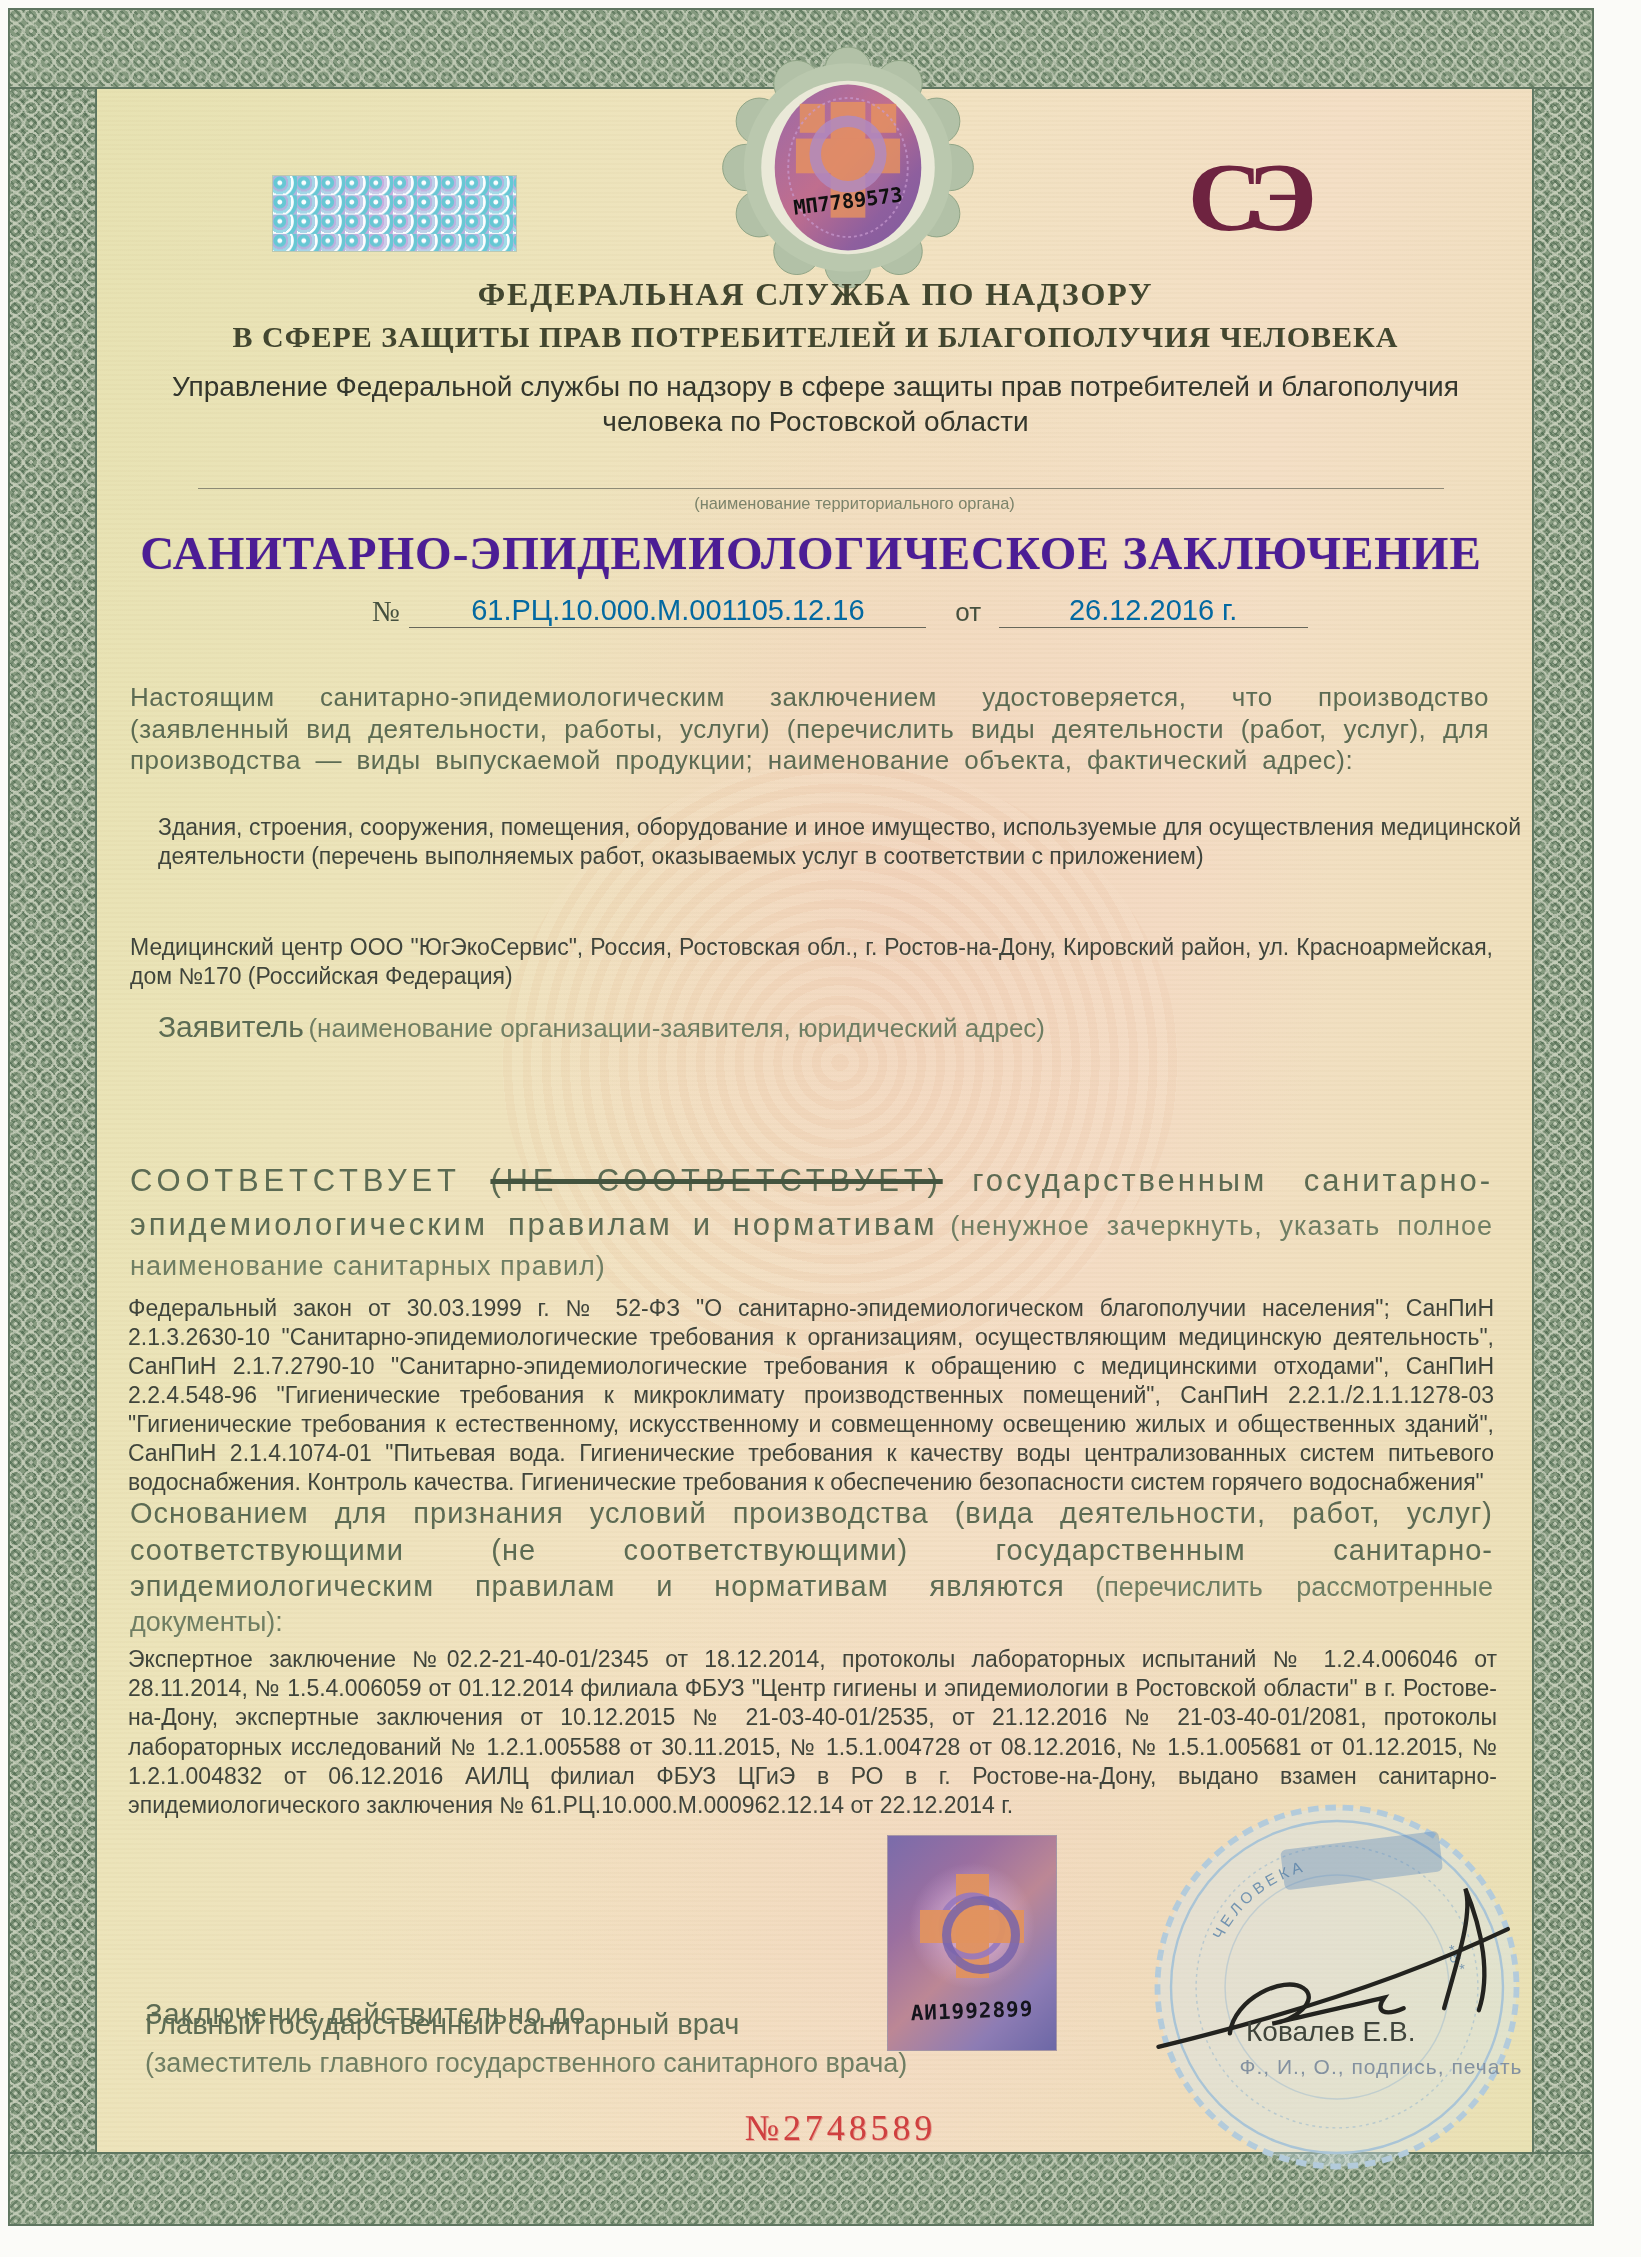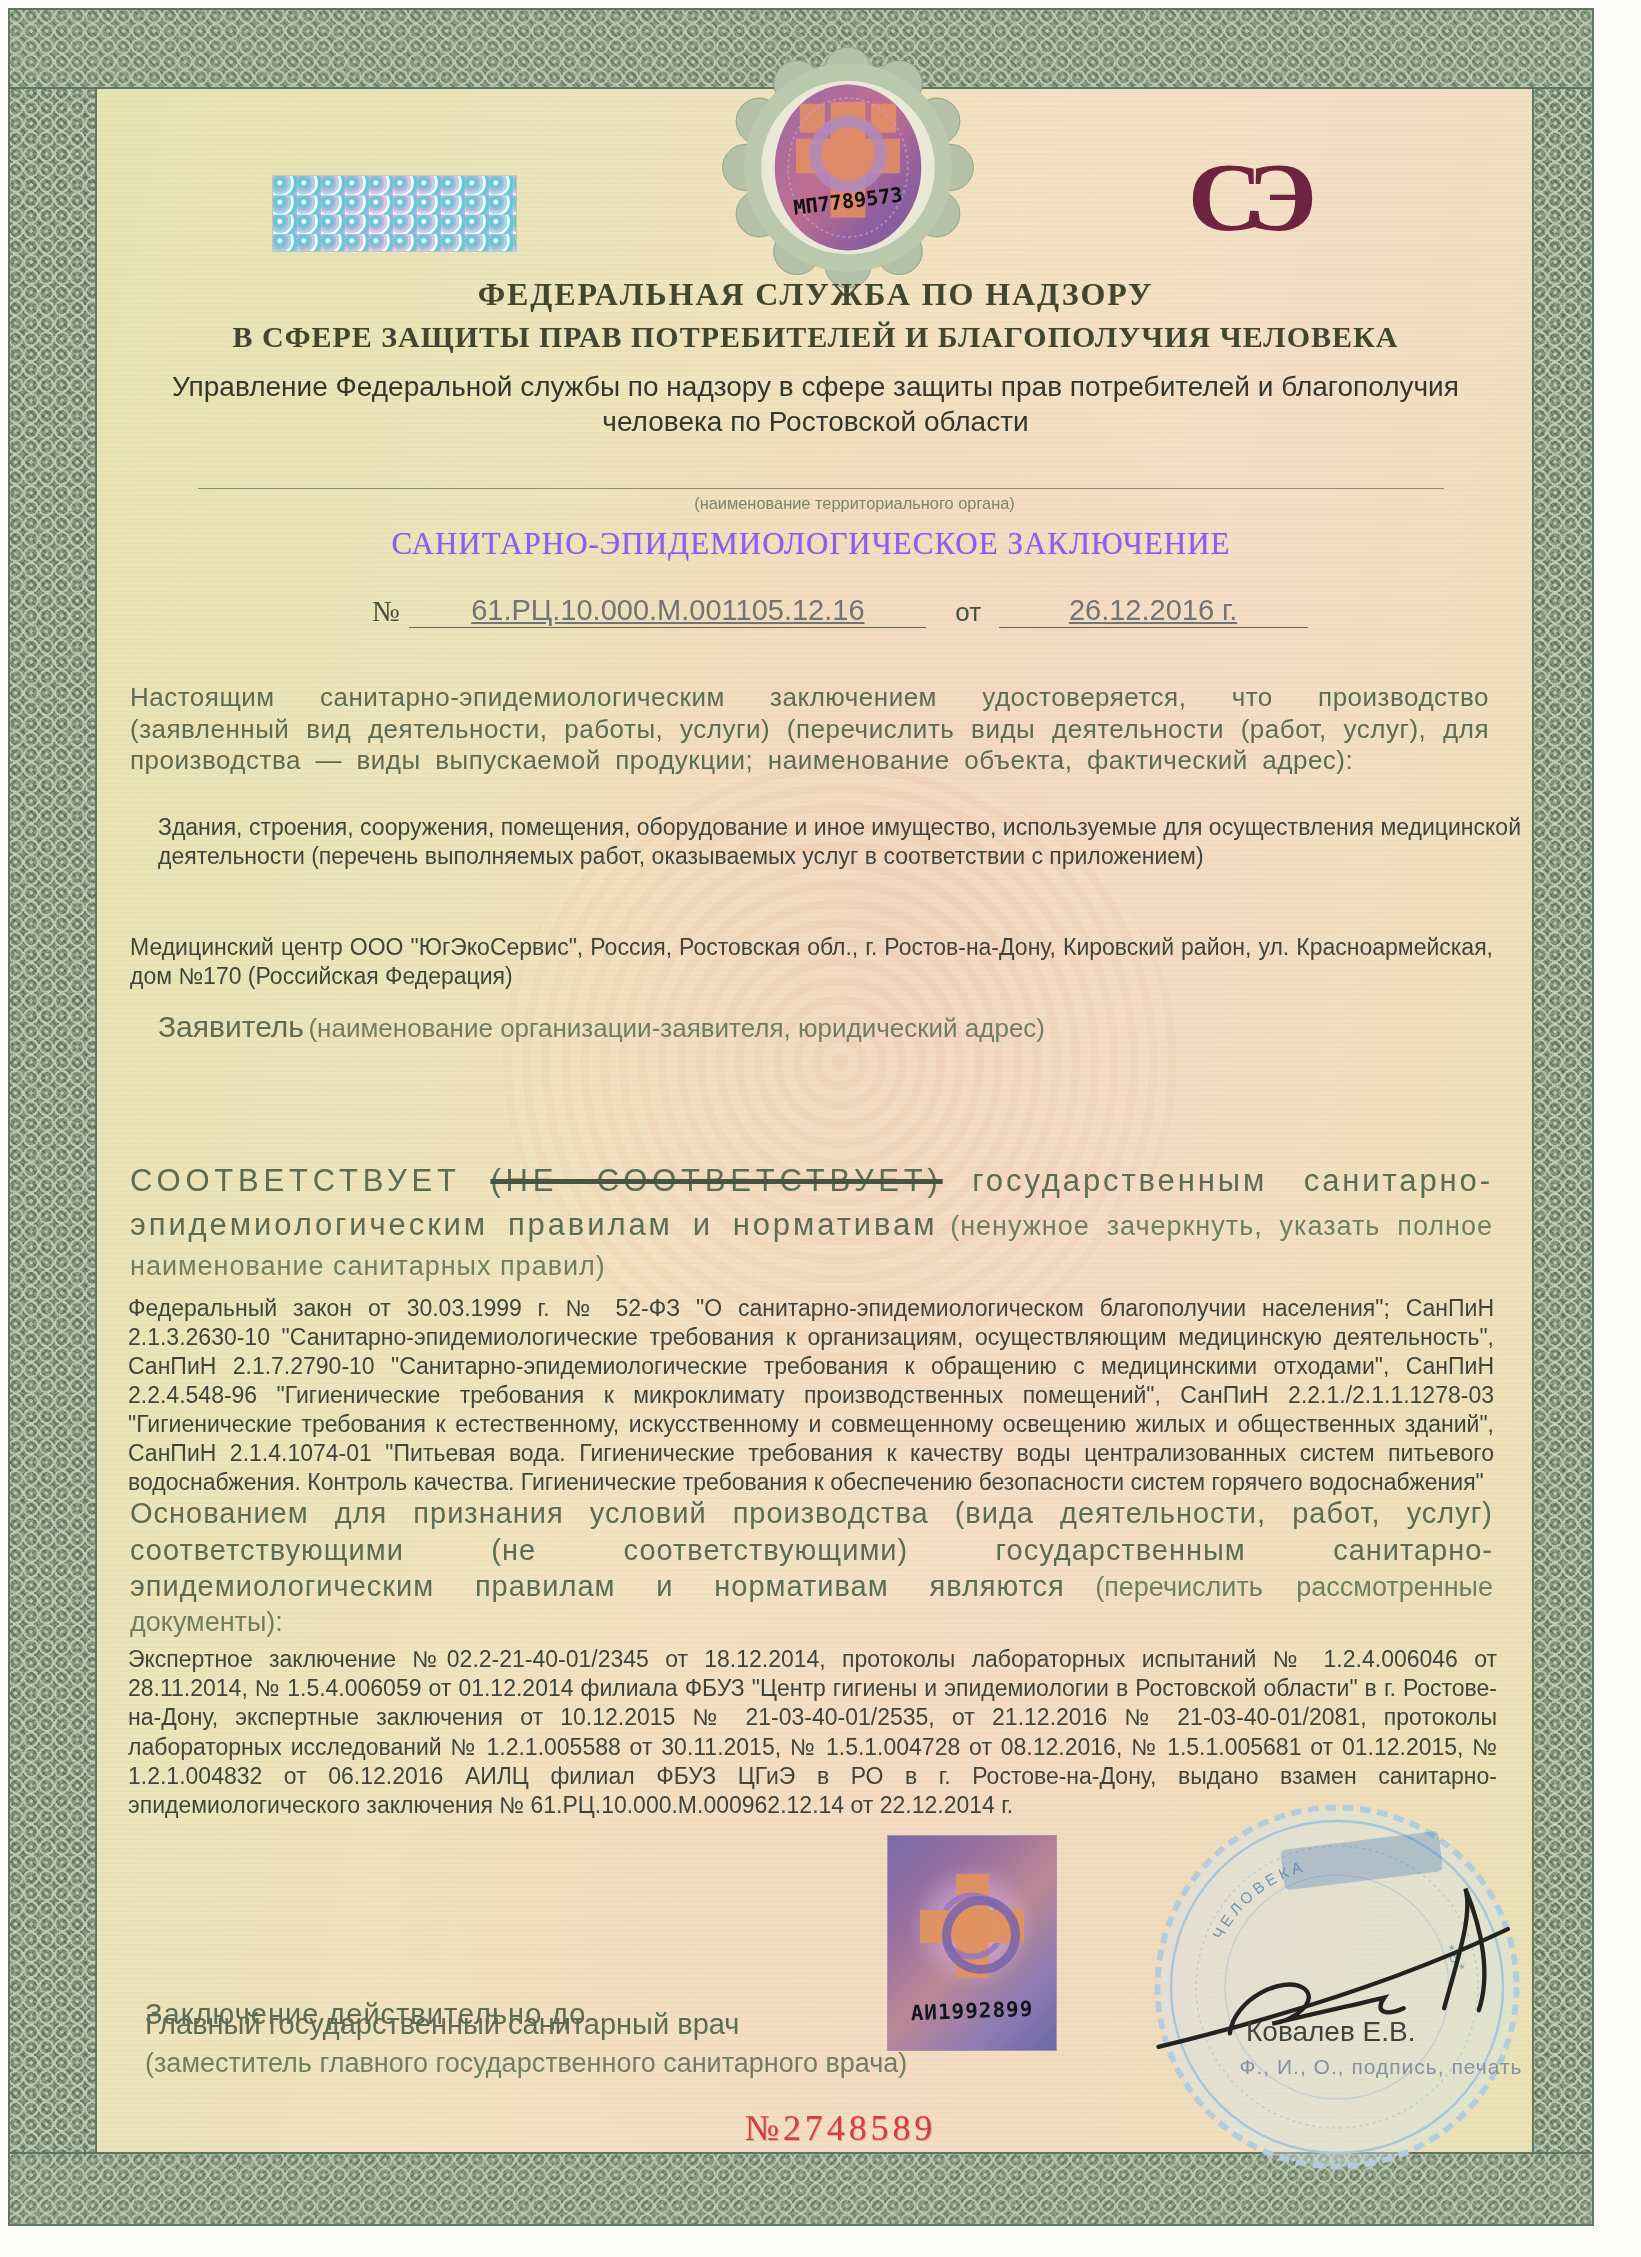--- a/index.html
+++ b/index.html
@@ -55,28 +55,28 @@
   .watermark {
     position:absolute; left:502px; top:763px; width:676px; height:599px; border-radius:50%;
     background:
       repeating-radial-gradient(circle at 50% 50%, rgba(222,166,128,.10) 0 8.7px, rgba(255,250,240,.06) 8.7px 19.3px);
     opacity:.8; z-index:1;
   }
 
   
   .abs { position:absolute; z-index:5; }
   .serifhead { font-family:"Liberation Serif", serif; font-weight:700; color:#42462f; text-align:center; }
-  .title { font-family:"Liberation Serif", serif; font-weight:400; color:#8b5cf6;
-           text-align:center; font-size:31px; letter-spacing:1px; text-shadow:0 0 1px rgba(104,120,92,.5); }
+  .title { font-family:"Liberation Serif", serif; font-weight:700; color:#4c1d95;
+           text-align:center; font-size:47px; letter-spacing:1px; text-shadow:0 0 1px rgba(104,120,92,.5); }
   .typed { color:#3f443b; font-size:23px; line-height:1.27; text-align:justify; }
   .form  { color:#5c6b53; text-align:justify; }
   .caption { color:#6f7e63; }
 
   .numrow { display:flex; align-items:flex-end; font-size:29px; color:#45503e; }
-  .numrow .fill { border-bottom:1.9px solid #67675a; text-align:center; color:#737373;text-decoration:underline; }
+  .numrow .fill { border-bottom:1.9px solid #67675a; text-align:center; color:#0369a1; }
 
   .struck { text-decoration:line-through; text-decoration-thickness:4.8px; text-decoration-color:#44543f; }
 
   
   .holo-strip {
     background-color:#b9e0e6;
     background-image:
       repeating-radial-gradient(circle at 6.8px 6.8px, rgba(255,255,255,.95) 0 1.9px, rgba(96,198,210,.9) 2.9px 5.8px, rgba(196,150,214,.55) 6.8px 8.7px, rgba(196,150,214,0) 8.7px 11.6px),
       linear-gradient(100deg, rgba(120,215,228,.65), rgba(225,185,235,.55) 45%, rgba(130,220,232,.6));
     background-size:24px 19.3px, 100% 100%;

